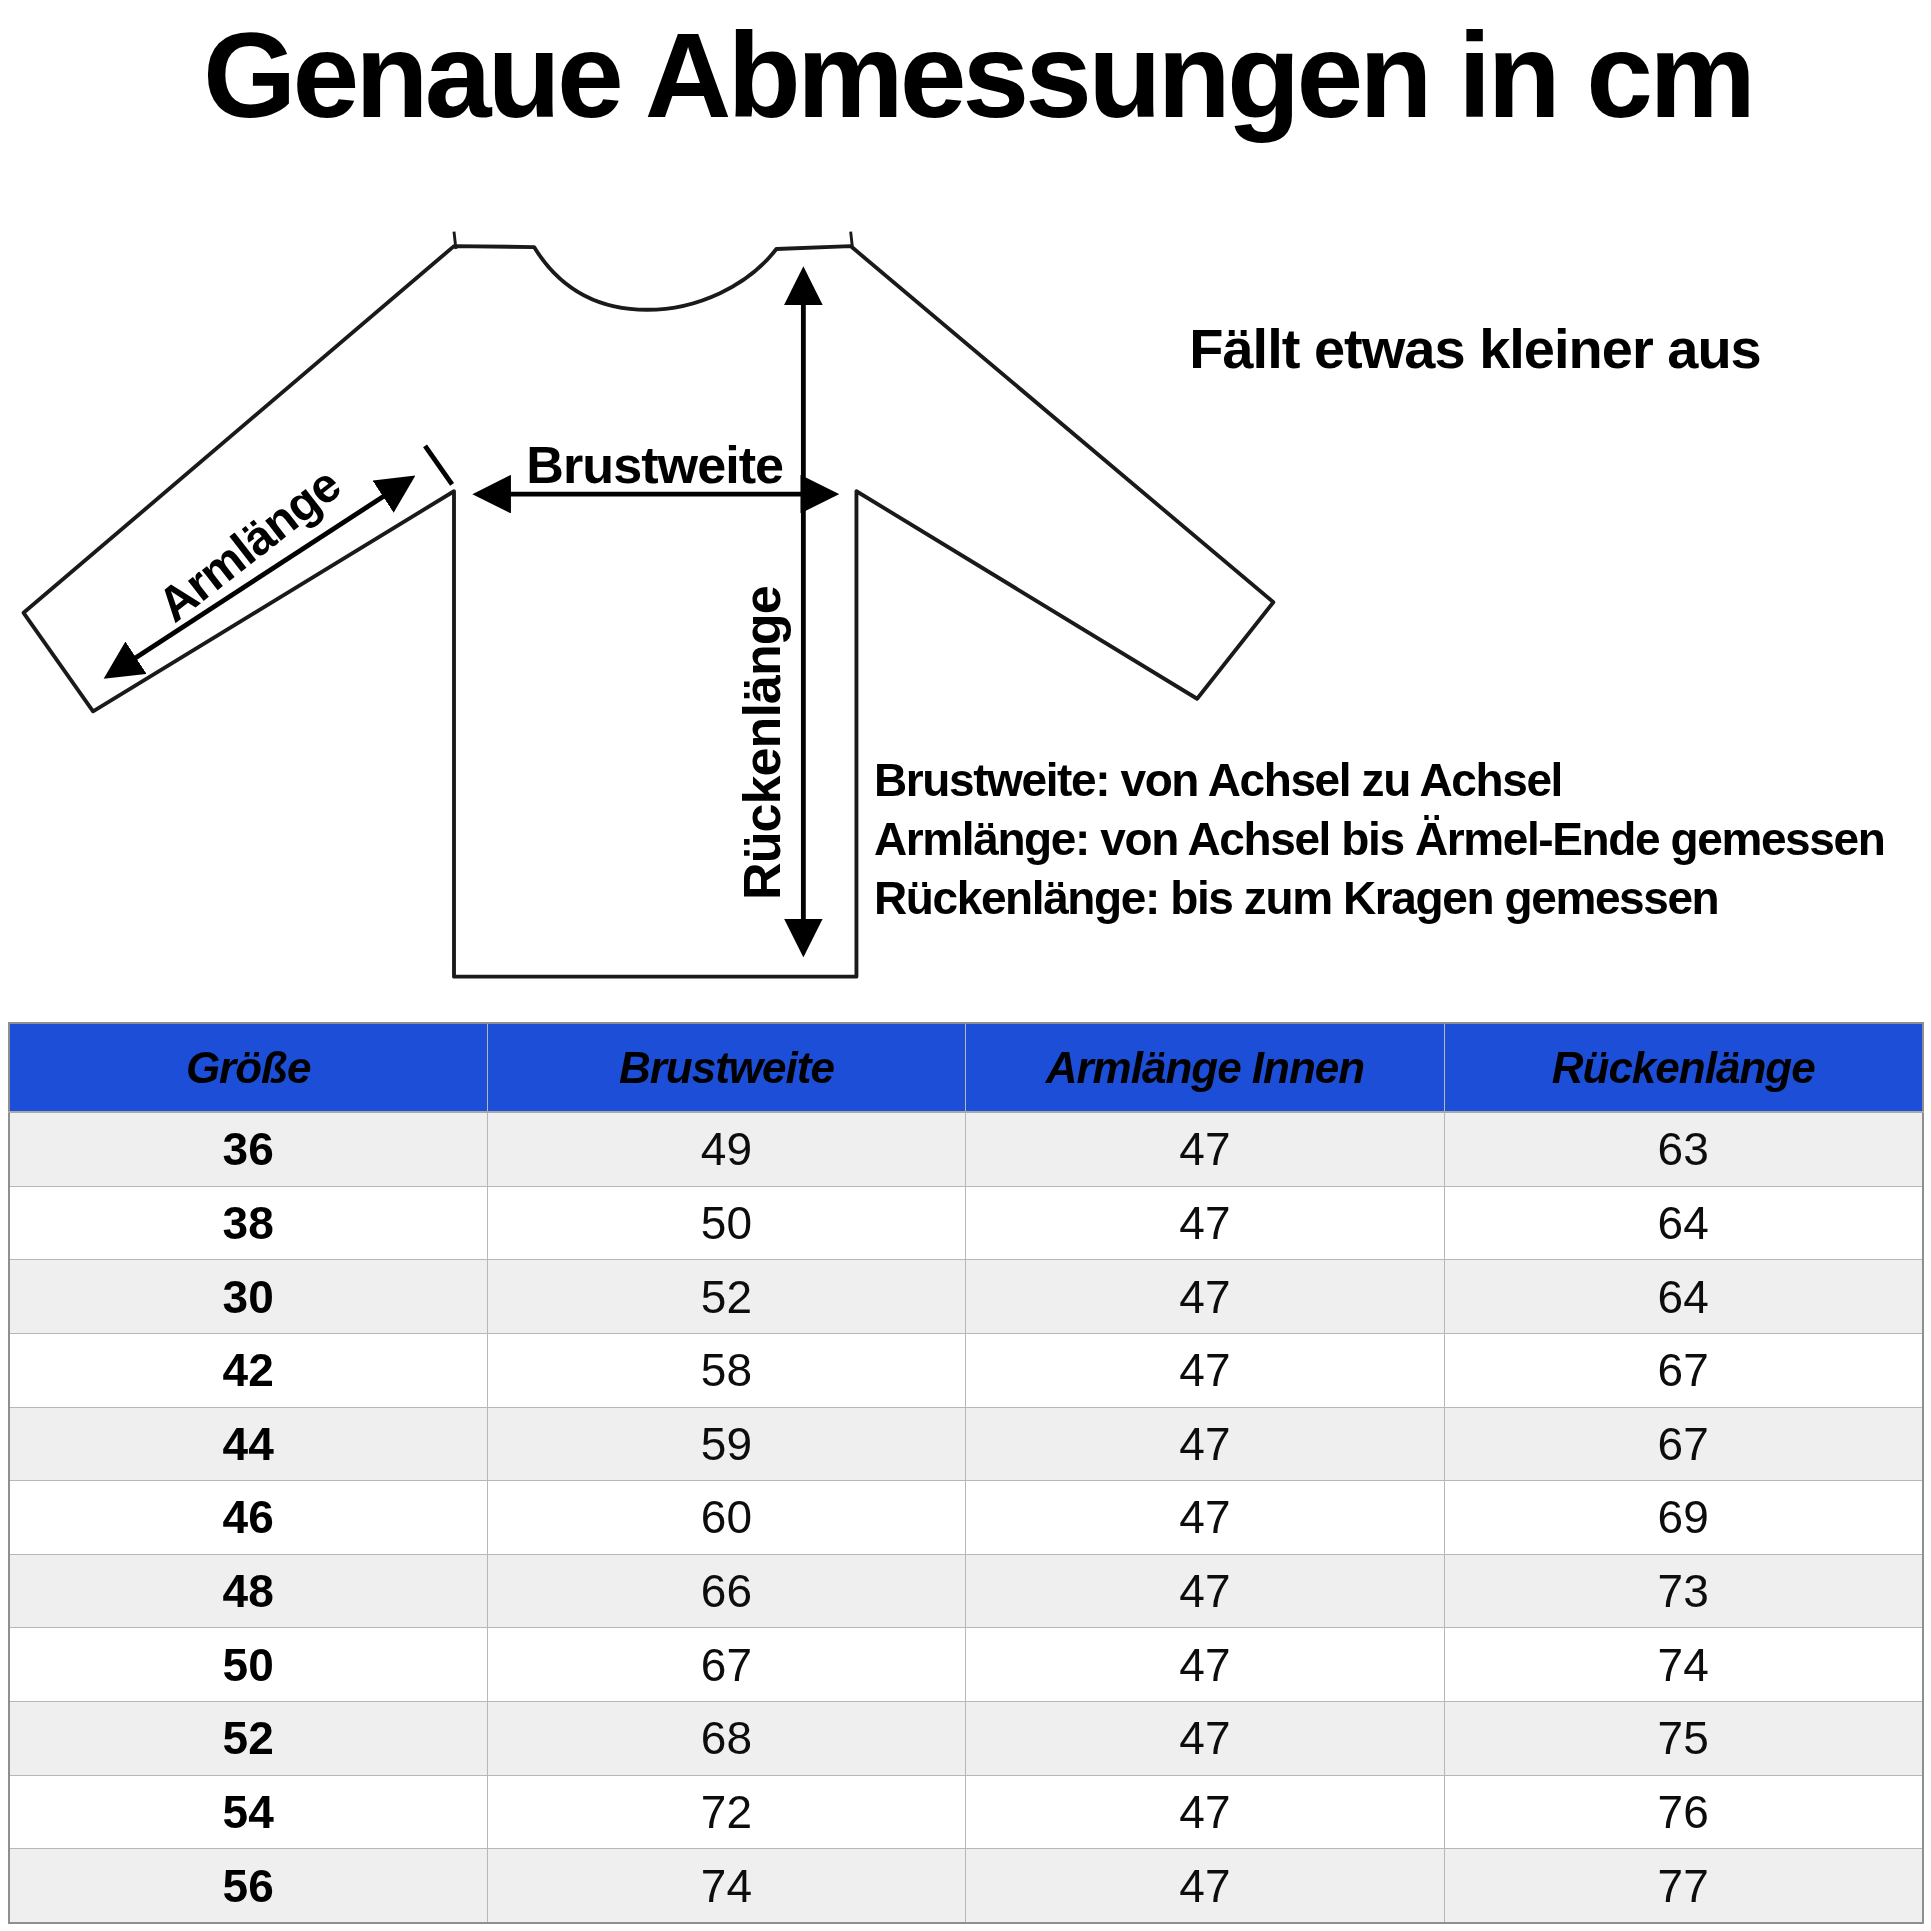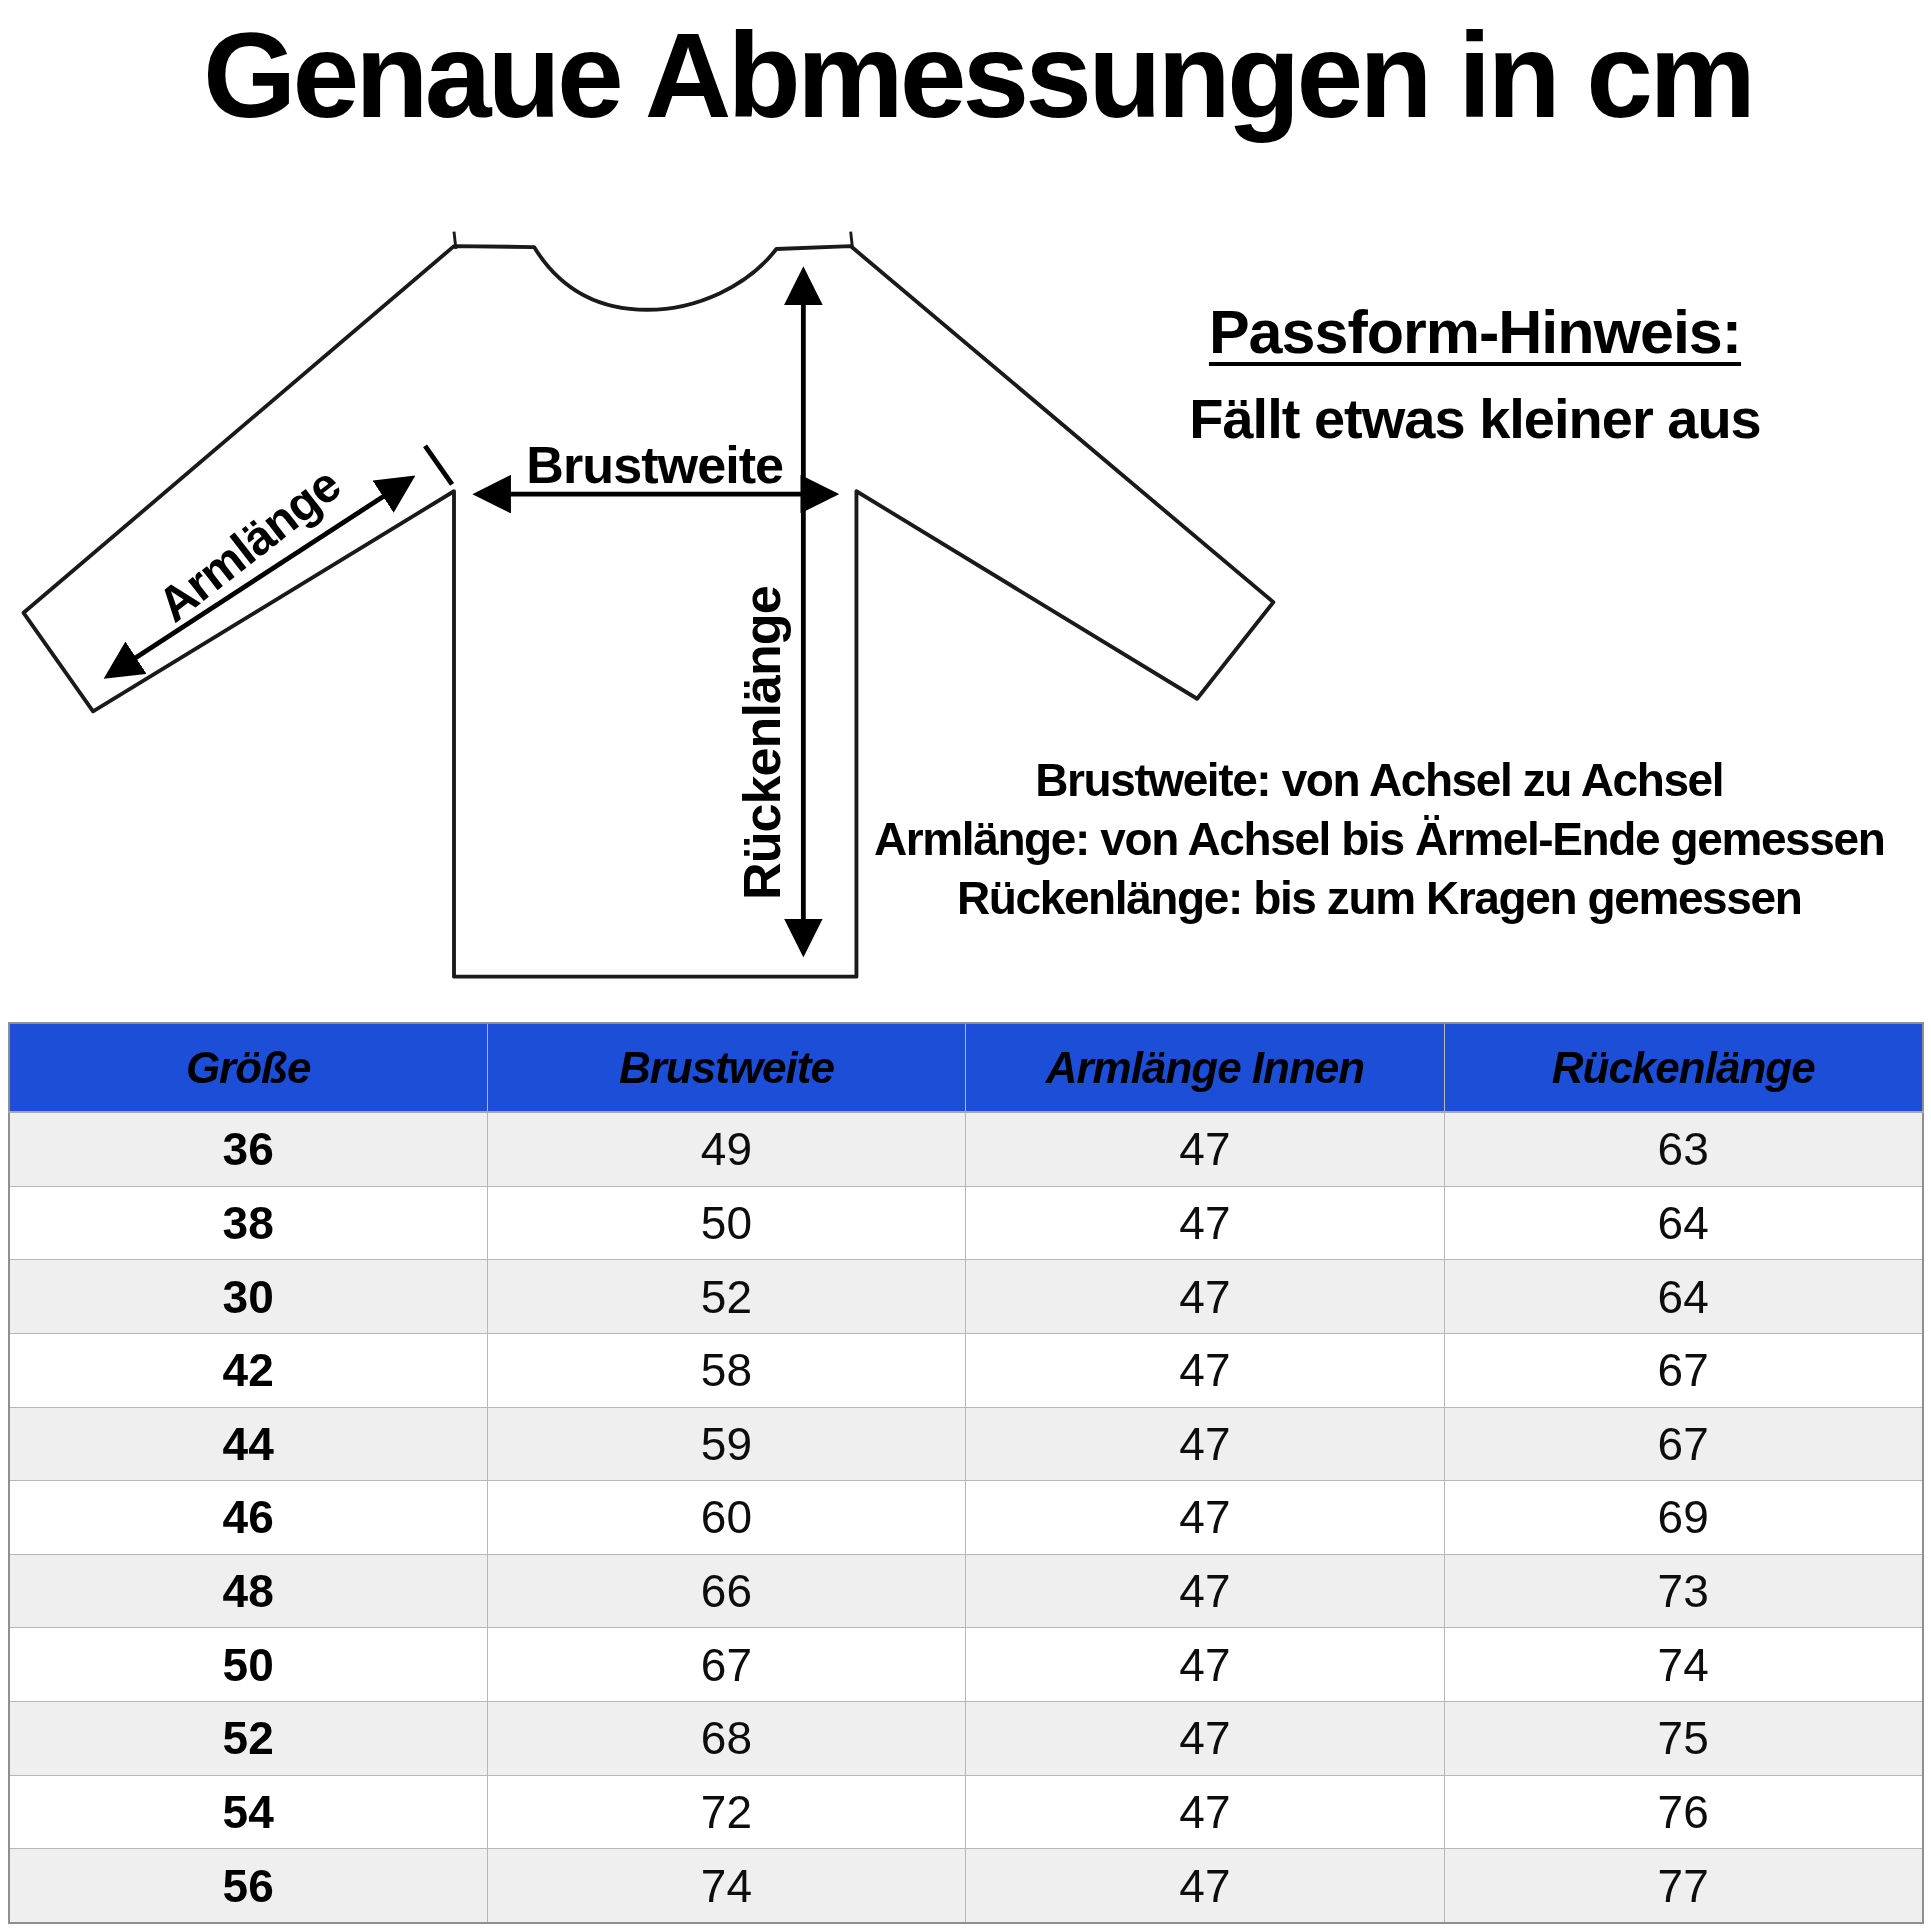--- a/index.html
+++ b/index.html
@@ -28,21 +28,21 @@
   .fitnote{position:absolute;left:1019px;top:297px;width:912px;text-align:center;}
   .fitnote .h{
     font-size:61px;font-weight:700;letter-spacing:-1px;
     text-decoration:underline;text-decoration-thickness:3.9px;text-underline-offset:8.7px;
     white-space:nowrap;
   }
   .fitnote .t{margin-top:19.3px;font-size:56px;font-weight:700;letter-spacing:-1px;white-space:nowrap;}
 
   .legend{
     position:absolute;left:874px;top:751px;
-    font-size:46px;font-weight:700;line-height:59px;letter-spacing:-1.4px;white-space:nowrap;text-align:center;
+    font-size:46px;font-weight:700;line-height:59px;letter-spacing:-1.4px;white-space:nowrap;
   }
 
   table.sizes{
     position:absolute;left:7.7px;top:1022px;width:1916px;height:902px;
     border-collapse:collapse;table-layout:fixed;text-align:center;
     border:2.9px solid #8f8f8f;
   }
   table.sizes th, table.sizes td{border:1.9px solid #b7b7b7;padding:0;}
   table.sizes th{
     height:87px;background:#1d4ed8;border-bottom:2.9px solid #a8a8a8;
@@ -89,21 +89,20 @@
     <line class="dim-line" x1="112" y1="700" x2="425" y2="496" marker-start="url(#ah)" marker-end="url(#ah)"></line>
     <line class="dim-line" x1="495" y1="512" x2="863" y2="512" marker-start="url(#ah)" marker-end="url(#ah)"></line>
     <line class="dim-line" x1="832" y1="282" x2="832" y2="986" marker-start="url(#ah)" marker-end="url(#ah)"></line>
 
     <text class="svg-label lbl-arm" x="268" y="578" text-anchor="middle" transform="rotate(-38 268 578)">Armlänge</text>
     <text class="svg-label lbl-brust" x="678" y="501" text-anchor="middle">Brustweite</text>
     <text class="svg-label lbl-rueck" x="808" y="770" text-anchor="middle" transform="rotate(-90 808 770)">Rückenlänge</text>
   </svg>
 
   <div class="fitnote">
-    <div class="h">Passform-Hinweis:</div>
     <div class="t">Fällt etwas kleiner aus</div>
   </div>
 
   <div class="legend">
     <div>Brustweite: von Achsel zu Achsel</div>
     <div>Armlänge: von Achsel bis Ärmel-Ende gemessen</div>
     <div>Rückenlänge: bis zum Kragen gemessen</div>
   </div>
 
   <table class="sizes">

